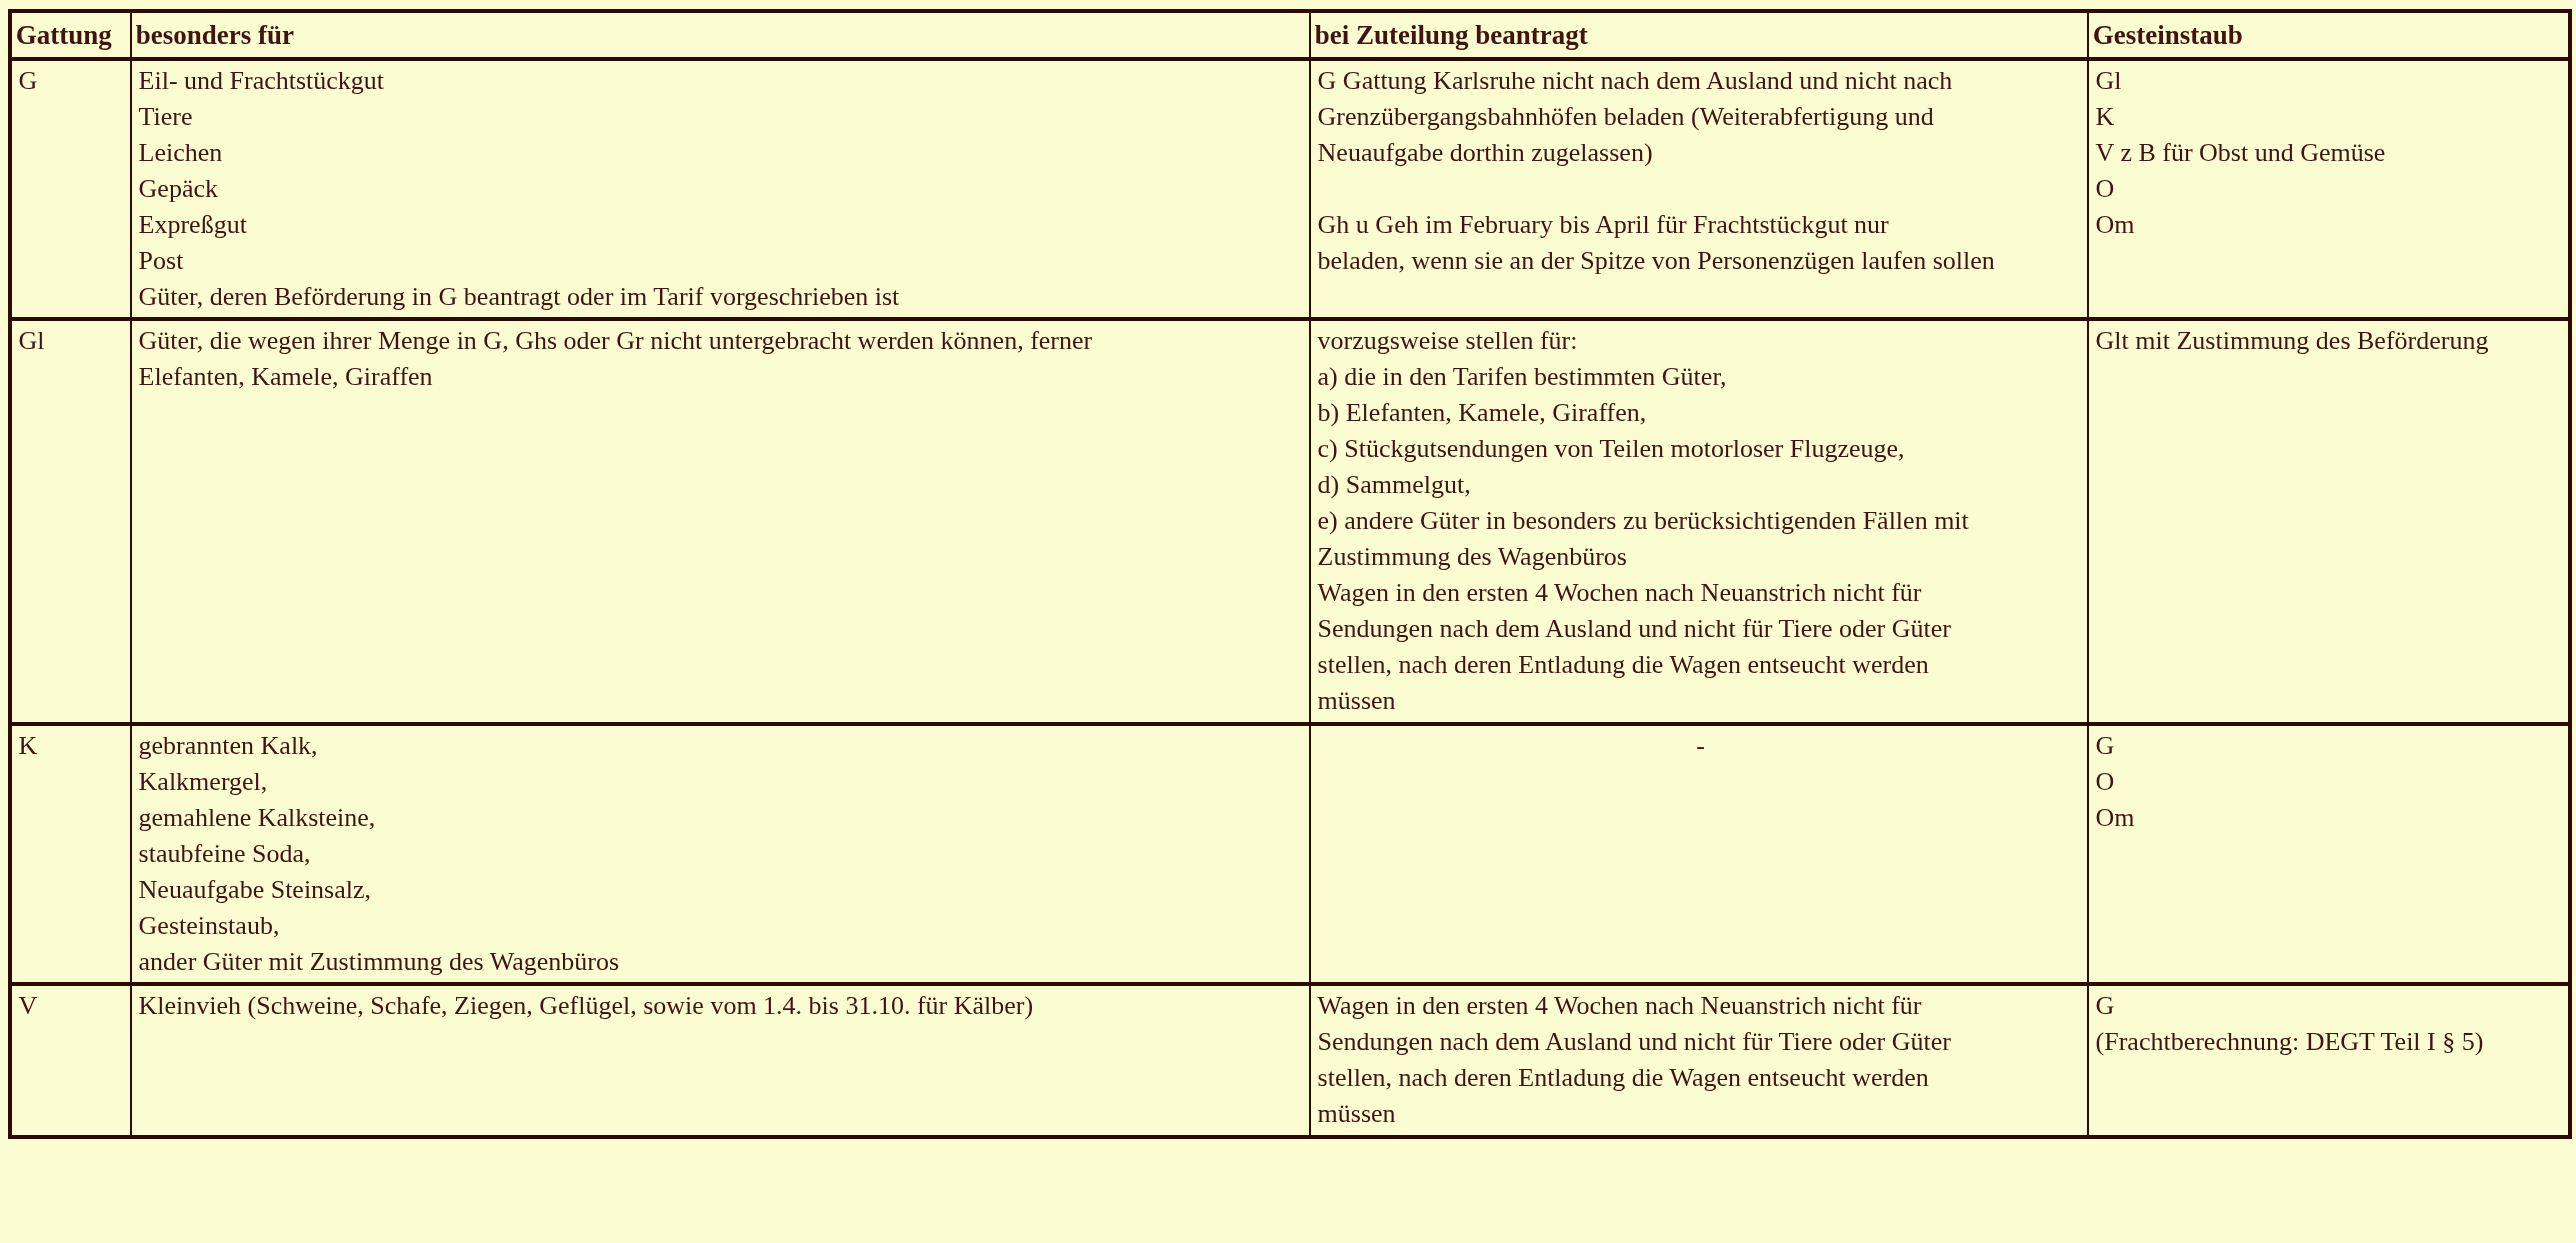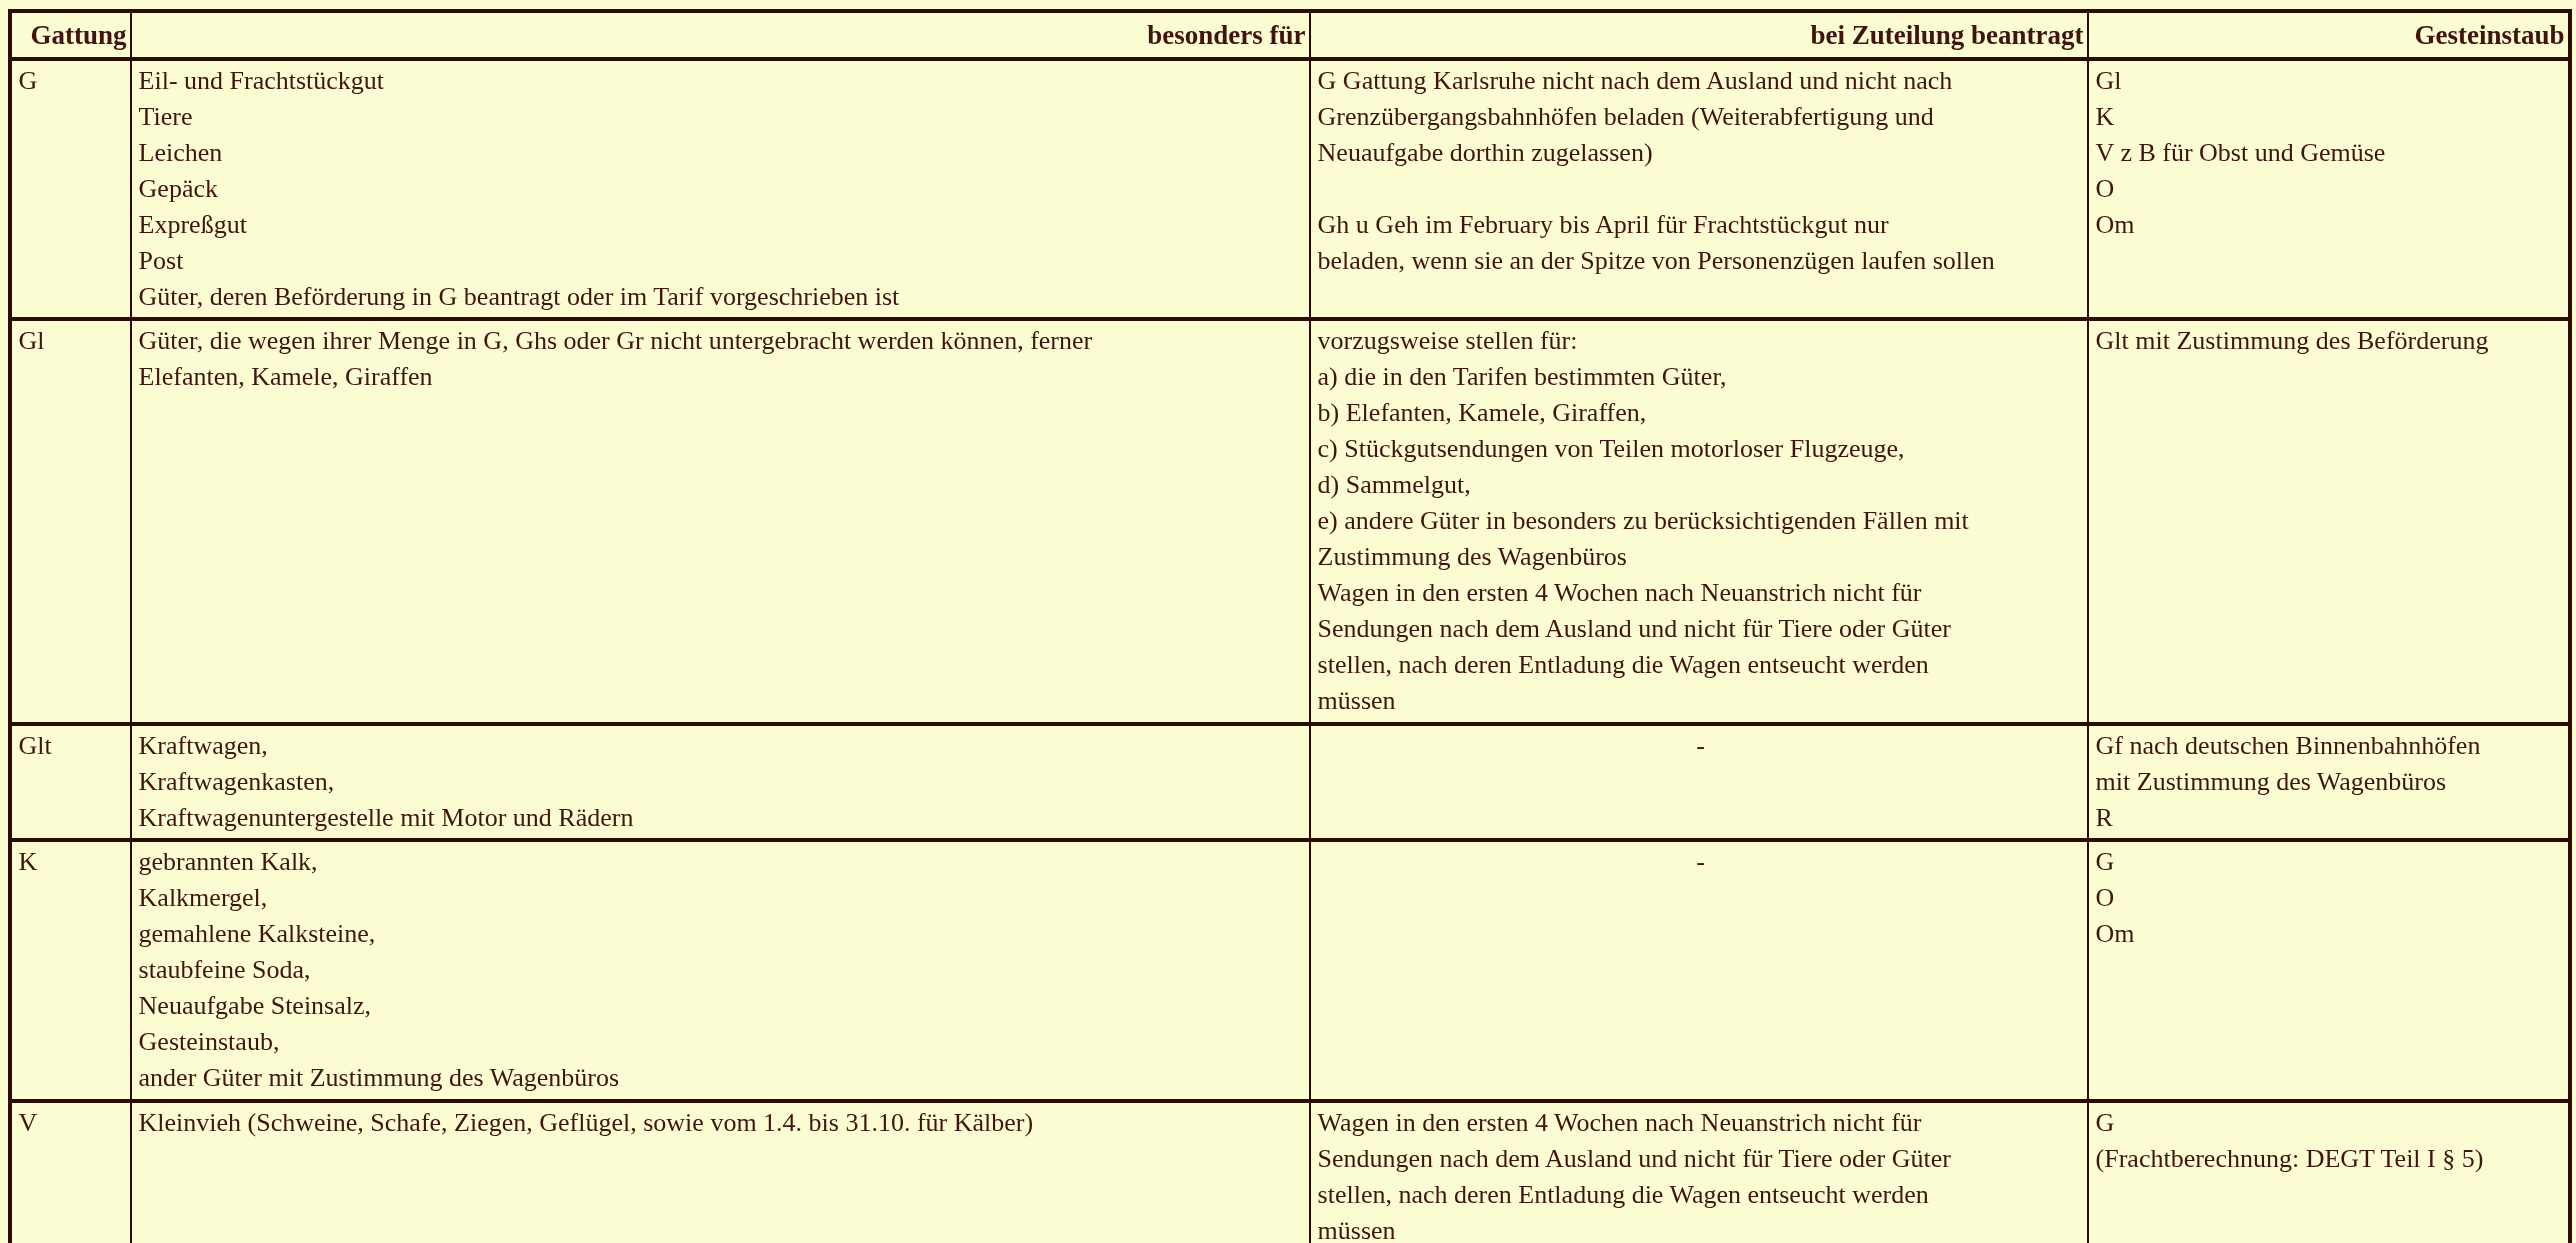--- a/index.html
+++ b/index.html
@@ -30,21 +30,21 @@
   col.c1{width:121px;}
   col.c2{width:1179px;}
   col.c3{width:778px;}
   col.c4{width:482px;}
   th{
     border:2.7px solid var(--border);
     border-top:4.5px solid var(--border);
     border-bottom:4.5px solid var(--border);
     font-size:27px;
     font-weight:bold;
-    text-align:right;
+    text-align:left;
     padding:5.5px 3.6px;
     line-height:33px;
   }
   td{
     border:2.7px solid var(--border);
     border-top:4.5px solid var(--border);
     border-bottom:4.5px solid var(--border);
     vertical-align:top;
     font-size:26px;
     line-height:36px;
@@ -108,30 +108,20 @@
 d) Sammelgut,
 e) andere Güter in besonders zu berücksichtigenden Fällen mit
 Zustimmung des Wagenbüros
 Wagen in den ersten 4 Wochen nach Neuanstrich nicht für
 Sendungen nach dem Ausland und nicht für Tiere oder Güter
 stellen, nach deren Entladung die Wagen entseucht werden
 müssen</td>
           <td>Glt mit Zustimmung des Beförderung</td>
         </tr>
         <tr>
-          <td>Glt</td>
-          <td>Kraftwagen,
-Kraftwagenkasten,
-Kraftwagenuntergestelle mit Motor und Rädern</td>
-          <td class="center">-</td>
-          <td>Gf nach deutschen Binnenbahnhöfen
-mit Zustimmung des Wagenbüros
-R</td>
-        </tr>
-        <tr>
           <td>K</td>
           <td>gebrannten Kalk,
 Kalkmergel,
 gemahlene Kalksteine,
 staubfeine Soda,
 Neuaufgabe Steinsalz,
 Gesteinstaub,
 ander Güter mit Zustimmung des Wagenbüros</td>
           <td class="center">-</td>
           <td>G

